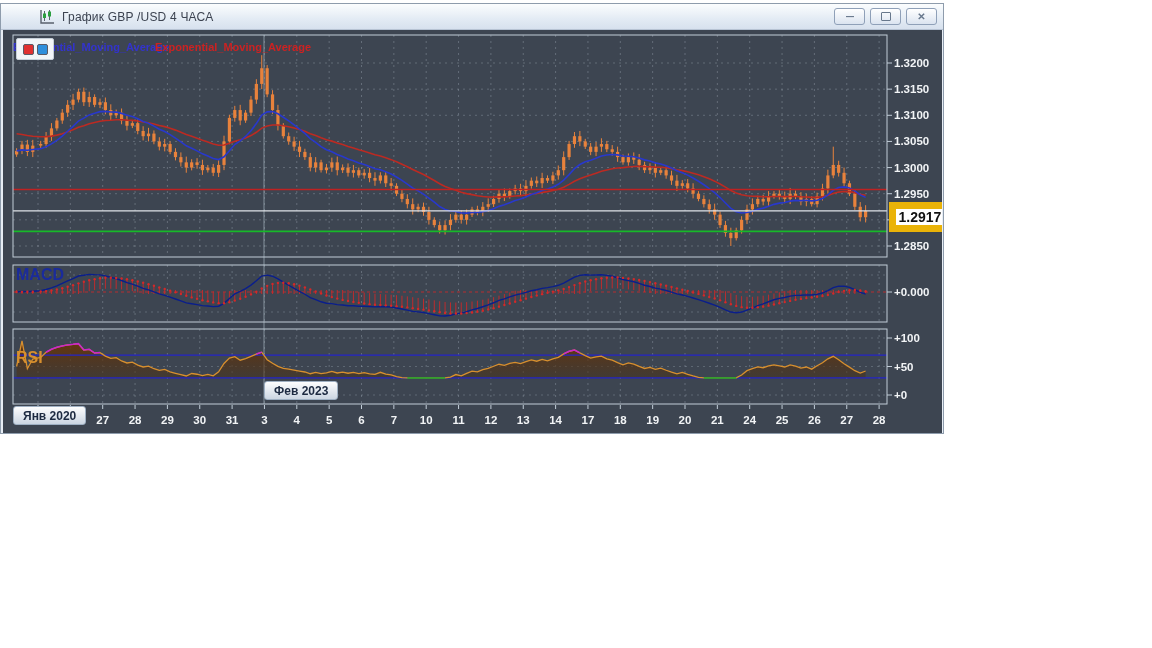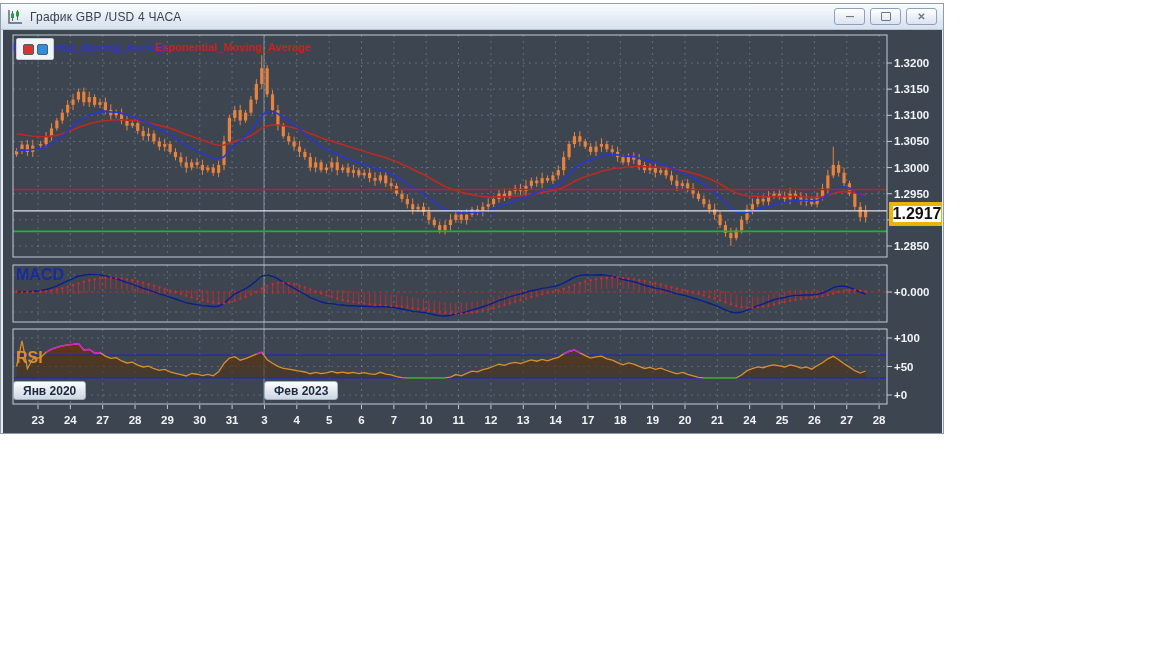--- a/index.html
+++ b/index.html
@@ -1,21 +1,21 @@
 <!DOCTYPE html>
 <html><head>
 <meta charset="utf-8">
 <style>
   html,body{margin:0;padding:0;background:#ffffff;width:1152px;height:648px;
     font-family:"Liberation Sans",sans-serif;-webkit-font-smoothing:antialiased;}
   .window{position:absolute;left:0;top:3px;width:944px;height:431px;
     background:#e7edf5;border:1px solid #8e9cac;box-sizing:border-box;}
   .titlebar{position:relative;height:25px;
     background:linear-gradient(#fbfdfe,#e3ebf4 60%,#d7e1ee);
-    border-bottom:1px solid #b7c3d3;display:flex;align-items:center;}
+    border-bottom:1px solid #b7c3d3;display:flex;align-items:center;padding-left:32px;}
   .title-icon{margin:0 6px 0 6px;width:17px;height:16px;flex:0 0 auto;}
   .title-text{font-size:12px;color:#3c4350;letter-spacing:.2px;}
   .win-controls{position:absolute;right:6px;top:4px;display:flex;gap:5px;}
   .win-btn{width:31px;height:17px;border:1px solid #8fa0b8;border-radius:3px;
     background:linear-gradient(#ffffff,#dbe4f0);display:flex;align-items:center;
     justify-content:center;font-size:10px;font-weight:bold;color:#68788c;
     line-height:1;cursor:default;box-sizing:border-box;}
   .restore-glyph{width:8px;height:7px;border:1.5px solid #68788c;border-radius:1px;}
   .chart-area{position:absolute;left:2px;top:26px;width:939px;height:403px;
     background:#3d4551;overflow:hidden;}
@@ -24,21 +24,21 @@
   .legend-txt{font-size:11px;font-weight:bold;top:11px;}
   .ind-box{left:13px;top:8px;width:36px;height:20px;background:#f2f5f8;
     border:1px solid #c6cfd8;border-radius:2px;display:flex;align-items:center;
     justify-content:center;gap:3px;}
   .sq{width:11px;height:11px;border-radius:2px;border:1px solid #5a5a66;box-sizing:border-box;}
   .panel-label{font-size:16px;font-weight:bold;}
   .month-box{height:17px;padding:0 9px;background:linear-gradient(#fdfdfe,#ccd6e2);
     border:1px solid #9fb0c3;border-radius:3px;font-size:12px;font-weight:bold;
     color:#1c2940;display:flex;align-items:center;top:351px;}
   .price-tag{left:886px;top:172px;width:48px;height:16px;background:#ffffff;
-    border:4px solid #eab308;color:#111;font-size:16px;font-weight:bold;
+    border:7px solid #eab308;color:#111;font-size:14px;font-weight:bold;
     display:flex;align-items:center;justify-content:center;}
 </style>
 </head>
 <body>
 
 <div class="window">
   <div class="titlebar">
     <svg class="title-icon" viewBox="0 0 17 16">
       <path d="M2 1 L2 14 L15 14" stroke="#59616d" stroke-width="1.4" fill="none"></path>
       <line x1="5.5" y1="2" x2="5.5" y2="12" stroke="#59616d" stroke-width="1"></line>
@@ -901,21 +901,21 @@
     <span class="overlay legend-txt" style="left:10px;color:#3333cc;">Exponential_Moving_Average</span>
     <span class="overlay legend-txt" style="left:152px;color:#cc2222;">Exponential_Moving_Average</span>
     <div class="overlay ind-box">
       <span class="sq" style="background:#e03030;"></span>
       <span class="sq" style="background:#2f8fdc;"></span>
     </div>
 
     <span class="overlay panel-label" style="left:13px;top:236px;color:#1a2b9c;">MACD</span>
     <span class="overlay panel-label" style="left:13px;top:319px;color:#d78f2e;">RSI</span>
 
-    <div class="overlay month-box" style="left:10px;">
+    <div class="overlay month-box" style="left:10px;margin-top:25px;">
         <span>Янв 2020</span>
       </div>
     <div class="overlay month-box" style="left:261px;">
         <span>Фев 2023</span>
       </div>
 
     <div class="overlay price-tag">1.2917</div>
   </div>
 </div>
 

